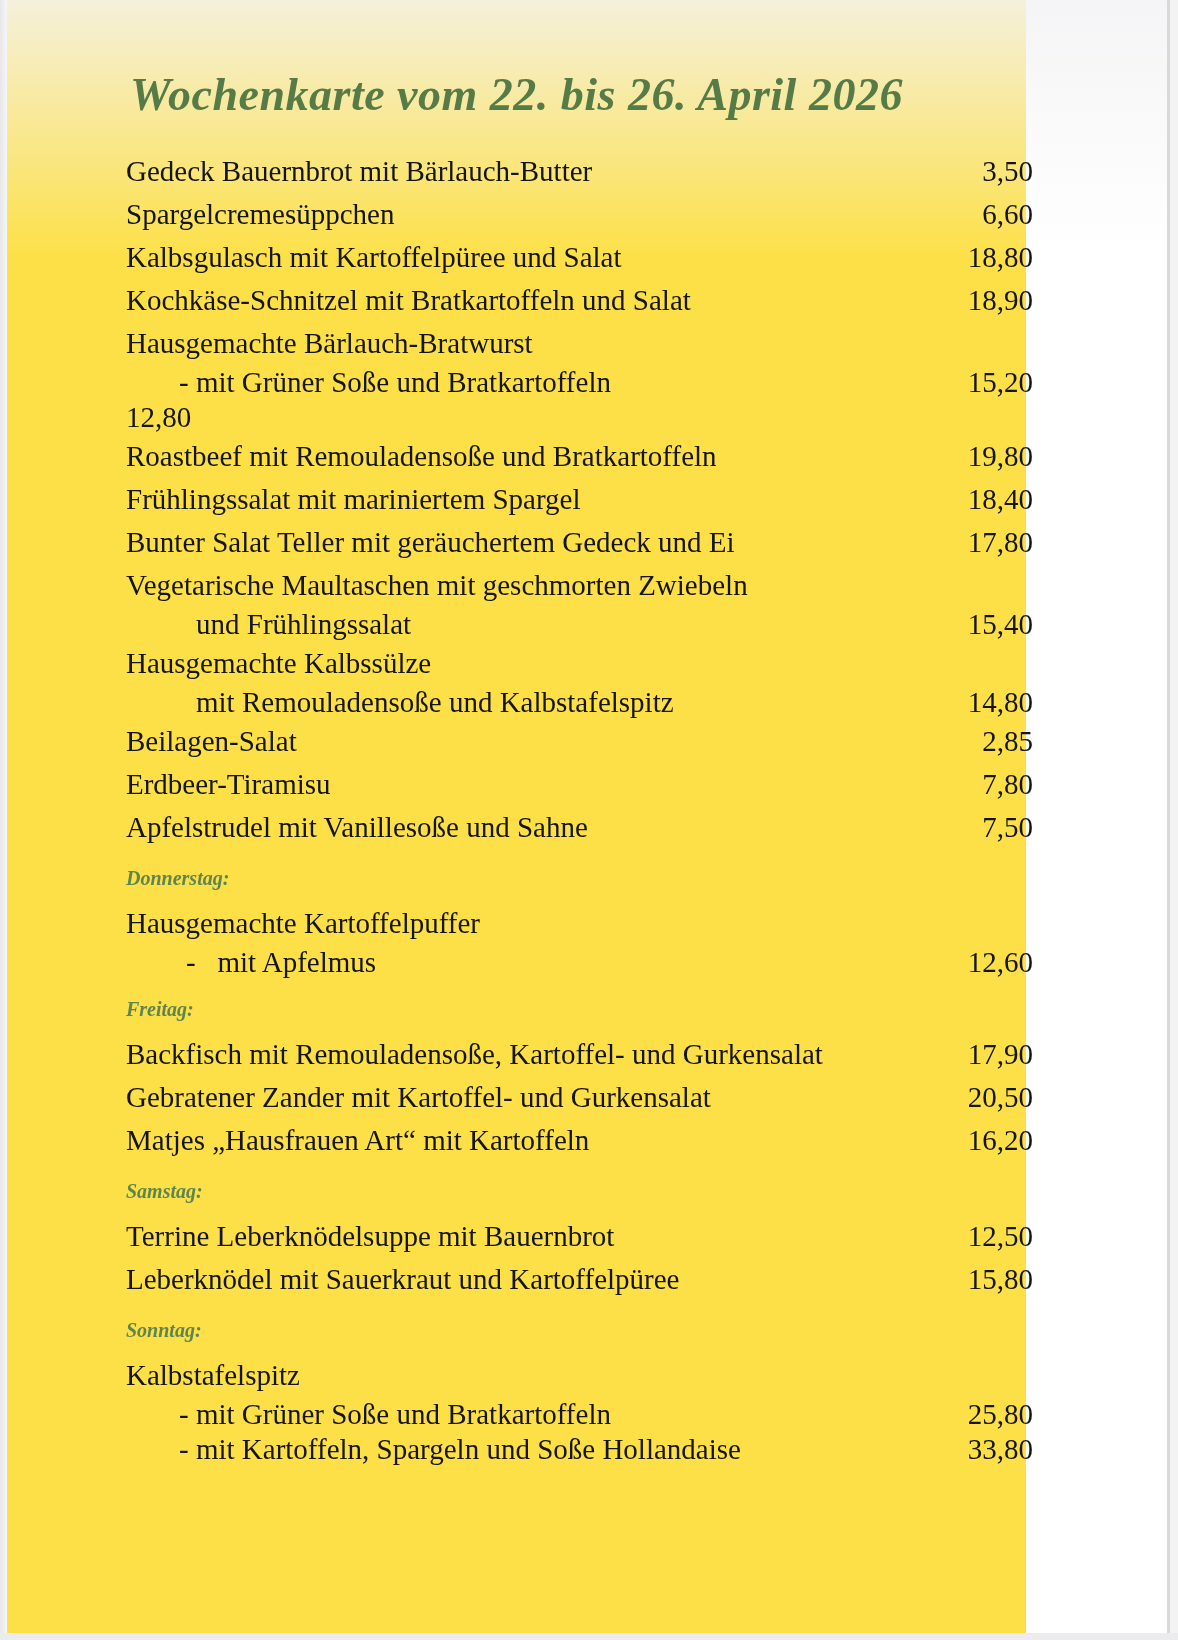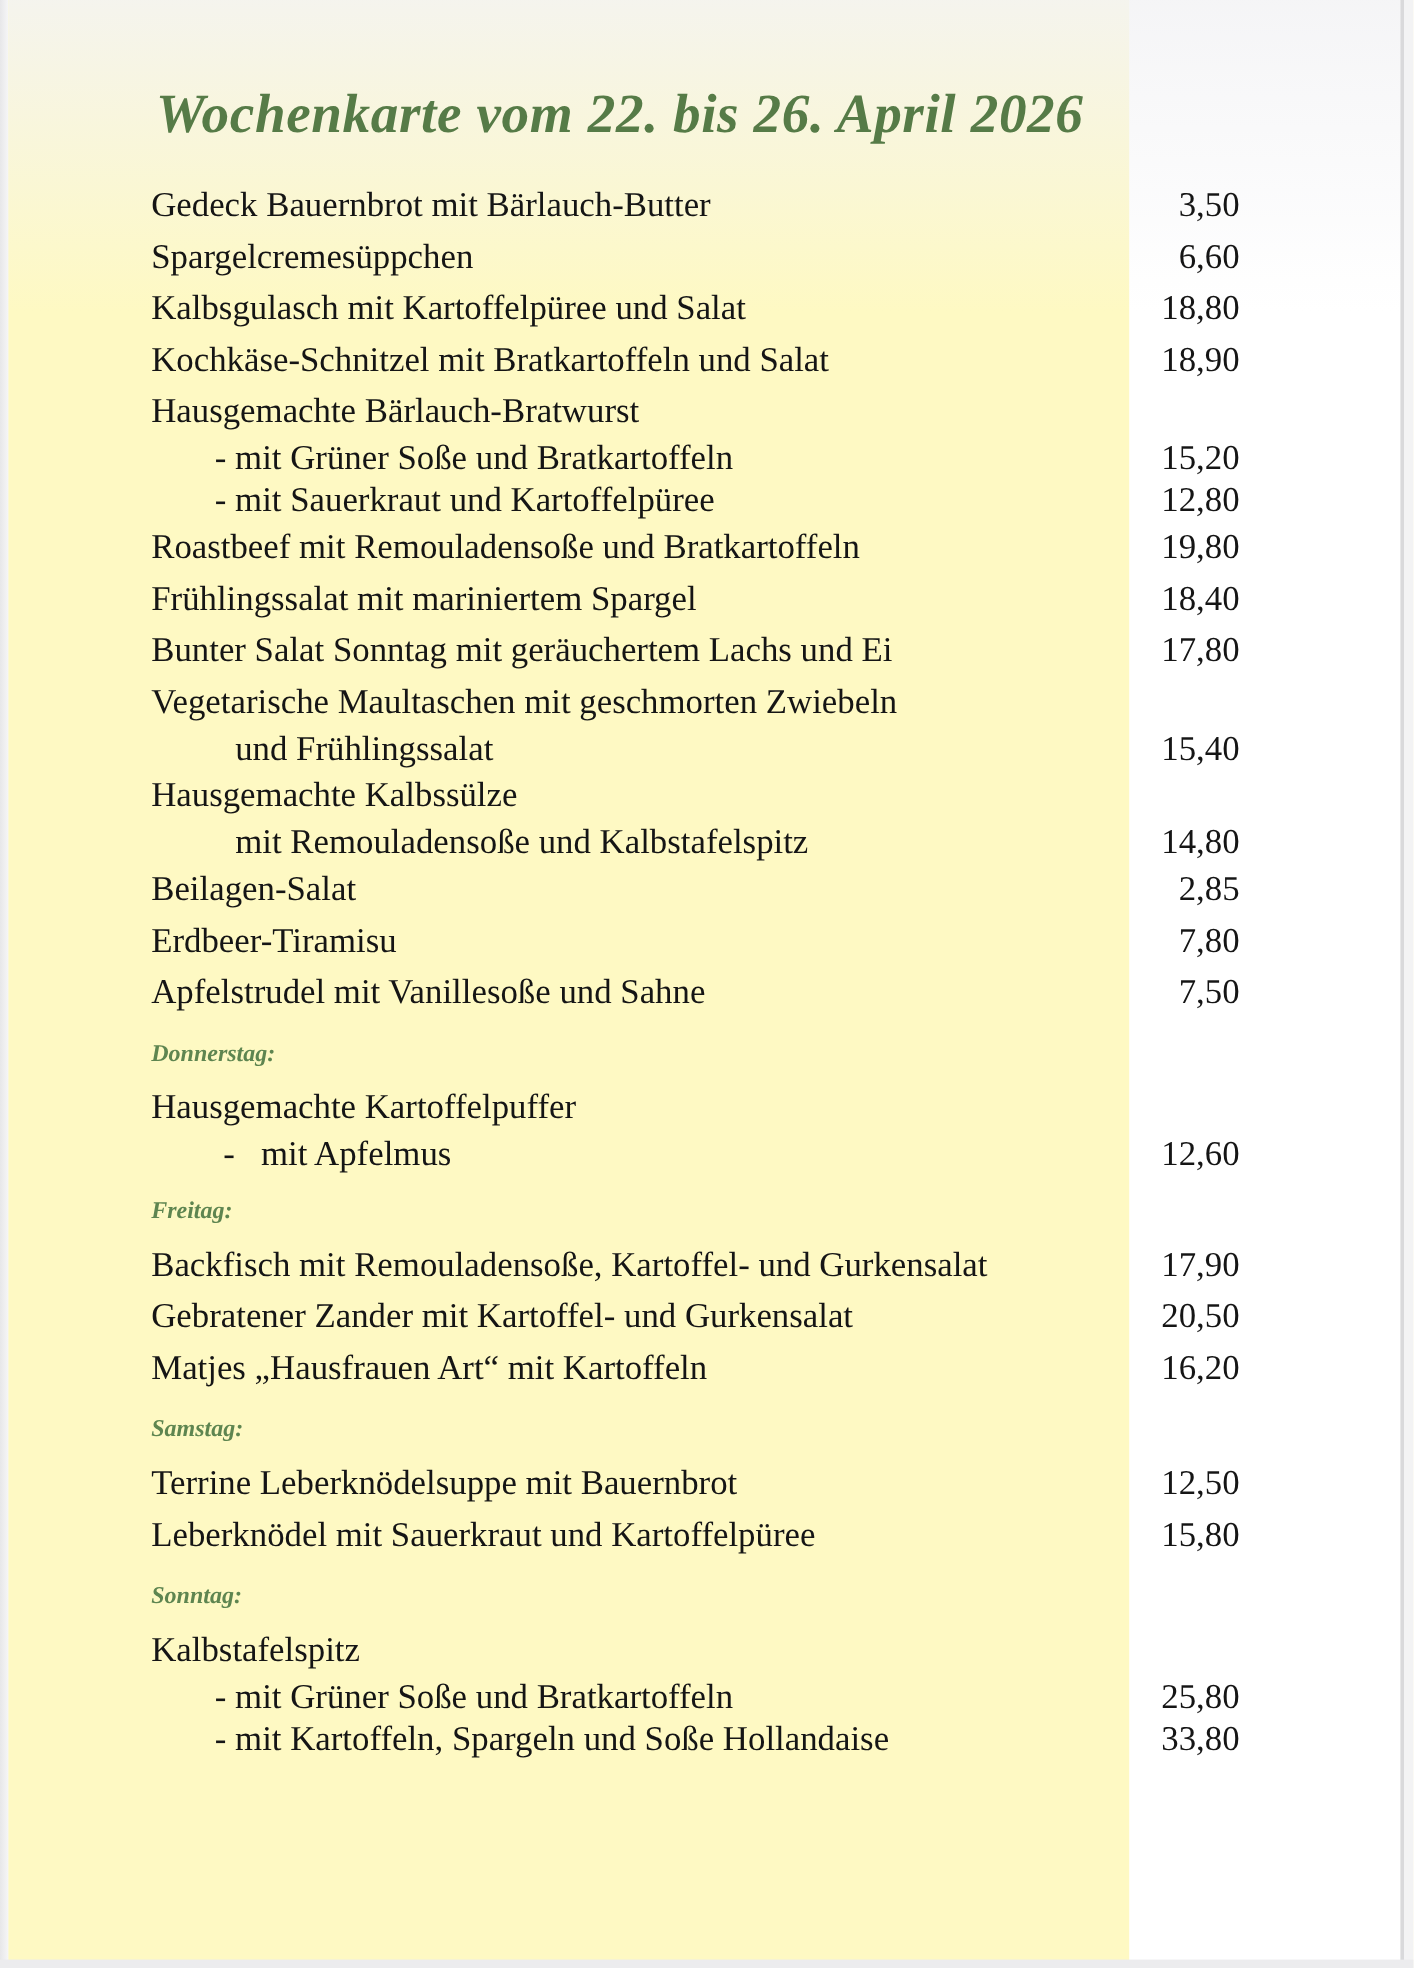--- a/index.html
+++ b/index.html
@@ -7,23 +7,23 @@
     padding: 0;
     background: #ffffff;
     width: 1178px;
     height: 1640px;
     overflow: hidden;
     font-family: "Liberation Serif", "DejaVu Serif", serif;
     color: #151515;
   }
   #page {
     position: relative;
-    width: 941px;
+    width: 1026px;
     height: 1640px;
-    background: #fef9c3;
+    background: #fde047;
   }
   
   .edge-left {
     position: absolute; left: 0; top: 0; width: 7px; height: 1640px;
     background: linear-gradient(to right, #e7e7e9, #f6f6f7);
   }
   .edge-right {
     position: absolute; left: 1167px; top: 0; width: 11px; height: 1640px;
     background: linear-gradient(to right, #d9d9db 0 3px, #f3f3f4 3px 100%);
   }
@@ -89,24 +89,24 @@
 
   <div class="content">
     <h1 class="title">Wochenkarte vom 22. bis 26. April 2026</h1>
     <div class="menu" id="menu-list">
         <div class="row item"><span class="label">Gedeck Bauernbrot mit Bärlauch-Butter</span><span class="price">3,50</span></div>
         <div class="row item"><span class="label">Spargelcremesüppchen</span><span class="price">6,60</span></div>
         <div class="row item"><span class="label">Kalbsgulasch mit Kartoffelpüree und Salat</span><span class="price">18,80</span></div>
         <div class="row item"><span class="label">Kochkäse-Schnitzel mit Bratkartoffeln und Salat</span><span class="price">18,90</span></div>
         <div class="row item"><span class="label">Hausgemachte Bärlauch-Bratwurst</span></div>
         <div class="row sub"><span class="label">- mit Grüner Soße und Bratkartoffeln</span><span class="price">15,20</span></div>
-        <div class="row sub"><span class="label">- mit Sauerkraut und Kartoffelpüree</span><span class="price">12,80</span></div>
+        <div class="row sub"><span class="price">12,80</span></div>
         <div class="row item"><span class="label">Roastbeef mit Remouladensoße und Bratkartoffeln</span><span class="price">19,80</span></div>
         <div class="row item"><span class="label">Frühlingssalat mit mariniertem Spargel</span><span class="price">18,40</span></div>
-        <div class="row item"><span class="label">Bunter Salat Sonntag mit geräuchertem Lachs und Ei</span><span class="price">17,80</span></div>
+        <div class="row item"><span class="label">Bunter Salat Teller mit geräuchertem Gedeck und Ei</span><span class="price">17,80</span></div>
         <div class="row item"><span class="label">Vegetarische Maultaschen mit geschmorten Zwiebeln</span></div>
         <div class="row cont"><span class="label">und Frühlingssalat</span><span class="price">15,40</span></div>
         <div class="row item"><span class="label">Hausgemachte Kalbssülze</span></div>
         <div class="row cont"><span class="label">mit Remouladensoße und Kalbstafelspitz</span><span class="price">14,80</span></div>
         <div class="row item"><span class="label">Beilagen-Salat</span><span class="price">2,85</span></div>
         <div class="row item"><span class="label">Erdbeer-Tiramisu</span><span class="price">7,80</span></div>
         <div class="row item"><span class="label">Apfelstrudel mit Vanillesoße und Sahne</span><span class="price">7,50</span></div>
         <div class="row heading"><span class="label">Donnerstag:</span></div>
         <div class="row item"><span class="label">Hausgemachte Kartoffelpuffer</span></div>
         <div class="row sub2"><span class="label">-   mit Apfelmus</span><span class="price">12,60</span></div>

